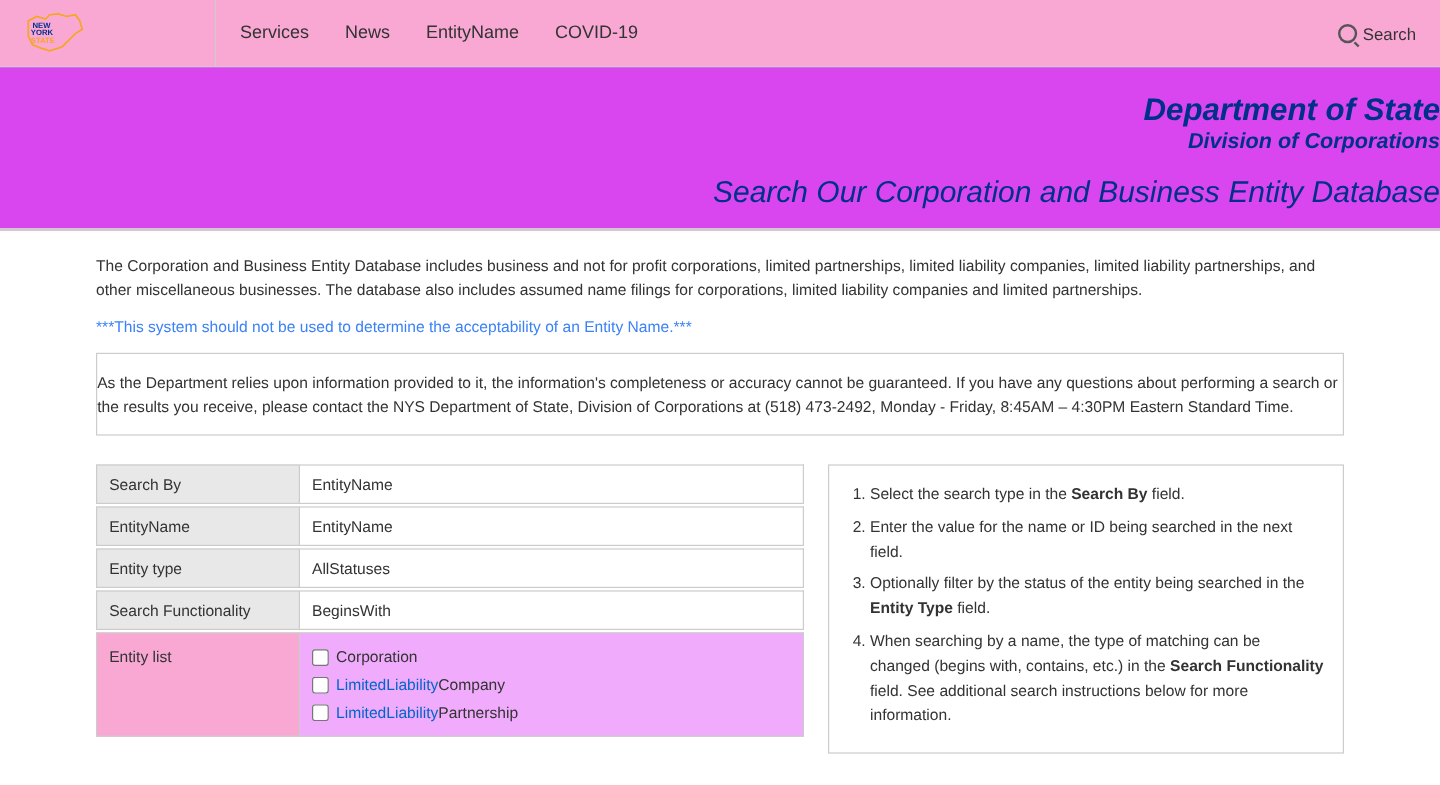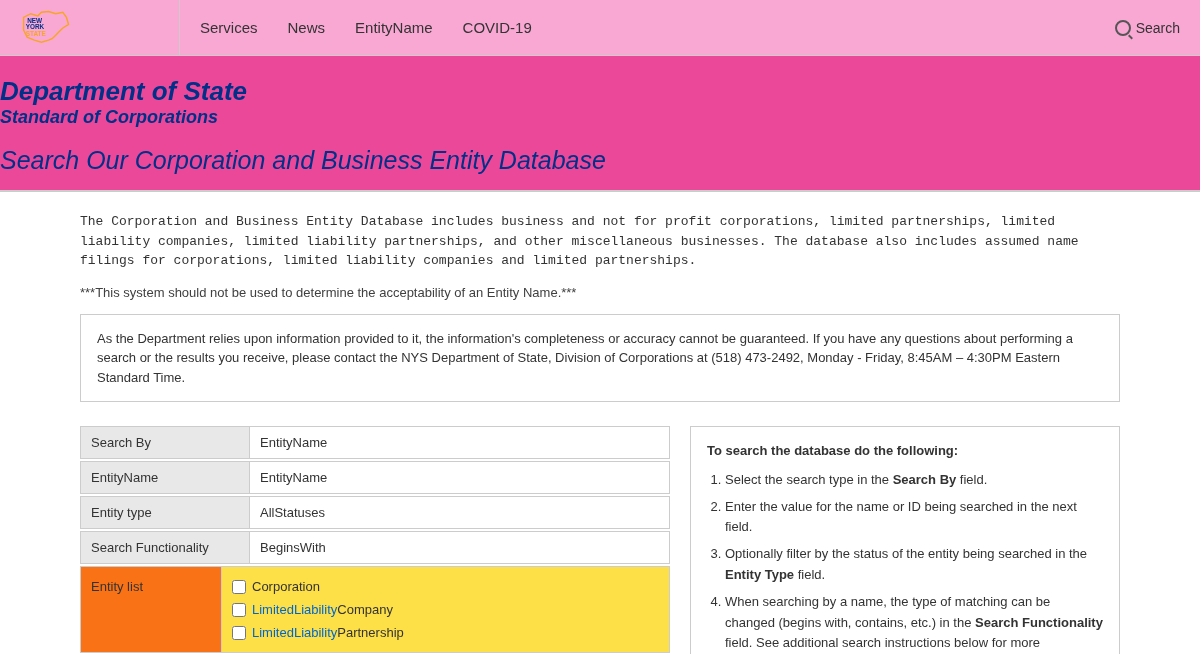--- a/index.html
+++ b/index.html
@@ -71,22 +71,22 @@
       width: 5px;
       height: 2px;
       background: #555;
       bottom: -4px;
       right: -4px;
       transform: rotate(45deg);
     }
 
     
     #page-header {
-      background: #ec4899;
-      text-align: left;
+      background: #d946ef;
+      text-align: right;
       padding: 20px 0 15px;
       border-bottom: 2px solid #ccc;
     }
     #dept-title {
       font-size: 26px;
       font-weight: bold;
       color: #003087;
       font-style: italic;
     }
     #div-title {
@@ -108,30 +108,29 @@
       max-width: 1100px;
       margin: 0 auto;
       padding: 20px 30px;
     }
 
     #description-text {
       font-size: 13px;
       color: #333;
       line-height: 1.5;
       margin-bottom: 14px;
-      font-family: Liberation Mono, monospace;
     }
     #warning-text {
       font-size: 13px;
-      color: #404040;
+      color: #3b82f6;
       margin-bottom: 14px;
     }
     #disclaimer-box {
       border: 1px solid #ccc;
-      padding: 14px 16px;
+      padding: 14px 0;
       font-size: 13px;
       color: #333;
       line-height: 1.5;
       margin-bottom: 24px;
     }
 
     
     #form-area {
       display: flex;
       gap: 20px;
@@ -171,35 +170,35 @@
       color: #333;
       background: transparent;
     }
 
     
     .entity-list-row {
       display: flex;
       margin-bottom: 2px;
     }
     .entity-list-label {
-      width: 142px;
-      background: #f97316;
+      width: 170px;
+      background: #f9a8d4;
       border: 1px solid #ccc;
       padding: 21px 10px;
       font-size: 13px;
       display: flex;
       align-items: flex-start;
       padding-top: 12px;
     }
     .entity-list-options {
       flex: 1;
       border: 1px solid #ccc;
       border-left: none;
       padding: 8px 10px;
-      background: #fde047;
+      background: #f0abfc;
       font-size: 13px;
     }
     .checkbox-item {
       display: flex;
       align-items: center;
       gap: 6px;
       padding: 4px 0;
     }
     .checkbox-item input[type="checkbox"] {
       width: 14px;
@@ -252,21 +251,21 @@
     <a class="nav-item">COVID-19</a>
     <button id="search-btn">
       <span class="search-icon-circle"></span>
       <span>Search</span>
     </button>
   </nav>
 </div>
 
 <div id="page-header">
   <div id="dept-title">Department of State</div>
-  <div id="div-title">Standard of Corporations</div>
+  <div id="div-title">Division of Corporations</div>
   <div id="search-title">Search Our Corporation and Business Entity Database</div>
 </div>
 
 <div id="main">
   <p id="description-text">The Corporation and Business Entity Database includes business and not for profit corporations, limited partnerships, limited liability companies, limited liability partnerships, and other miscellaneous businesses. The database also includes assumed name filings for corporations, limited liability companies and limited partnerships.</p>
   <p id="warning-text">***This system should not be used to determine the acceptability of an Entity Name.***</p>
   <div id="disclaimer-box">As the Department relies upon information provided to it, the information's completeness or accuracy cannot be guaranteed. If you have any questions about performing a search or the results you receive, please contact the NYS Department of State, Division of Corporations at (518) 473-2492, Monday - Friday, 8:45AM – 4:30PM Eastern Standard Time.</div>
 
   <div id="form-area">
 
@@ -314,21 +313,20 @@
           <div class="checkbox-item">
             <input type="checkbox" style="">
             <span class="checkbox-label-text"><span style="color:#0066cc">LimitedLiability</span>Partnership</span>
           </div>
         </div>
       </div>
 
     </div>
 
     <div id="instructions-box">
-      <div class="instr-title">To search the database do the following:</div>
       <ol>
         <li>Select the search type in the <strong>Search By</strong> field.</li>
         <li>Enter the value for the name or ID being searched in the next field.</li>
         <li>Optionally filter by the status of the entity being searched in the <strong>Entity Type</strong> field.</li>
         <li>When searching by a name, the type of matching can be changed (begins with, contains, etc.) in the <strong>Search Functionality</strong> field. See additional search instructions below for more information.</li>
 
       </ol>
 
     </div>
   </div>

